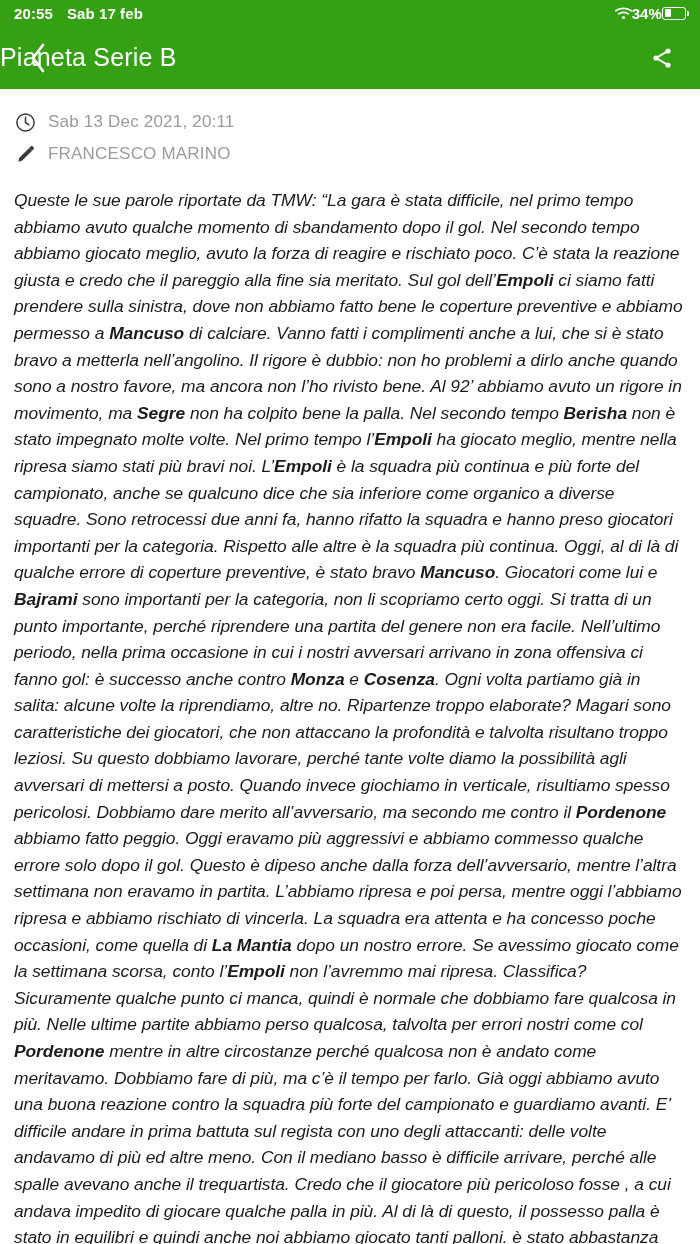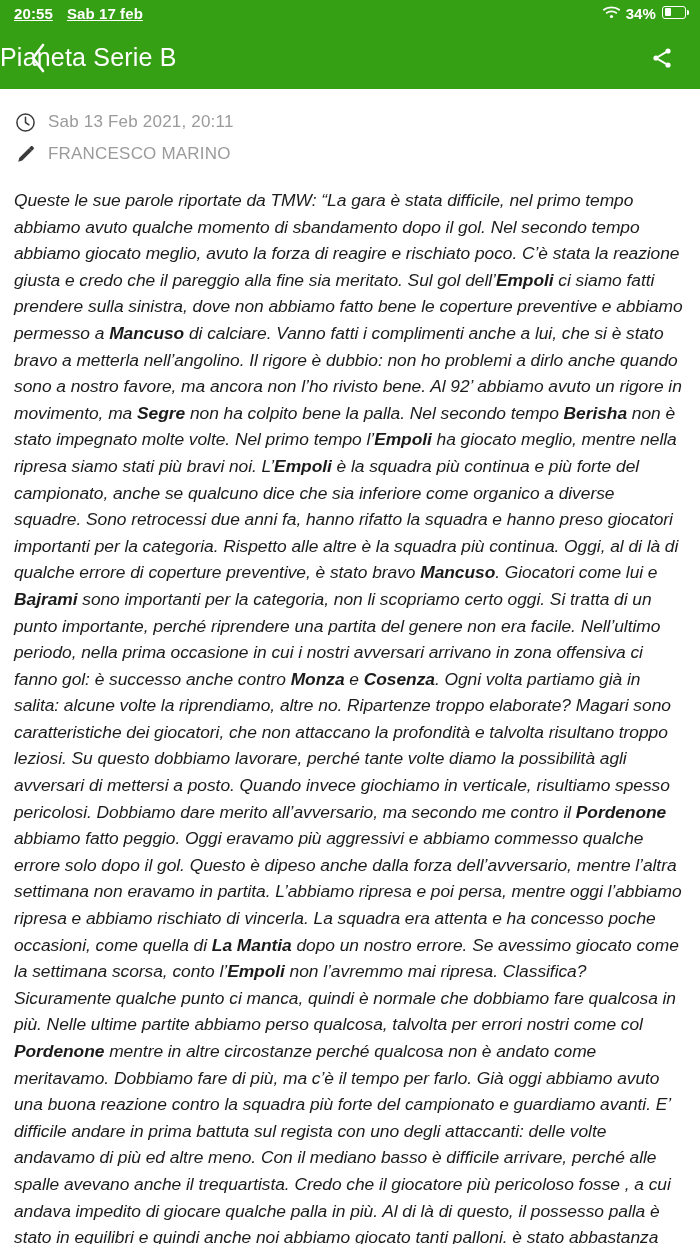--- a/index.html
+++ b/index.html
@@ -17,22 +17,22 @@
     height: 26px;
     background: #36a014;
     color: #ffffff;
     display: flex;
     align-items: center;
     padding: 0 14px;
     font-size: 15px;
     font-weight: 600;
     letter-spacing: .1px;
   }
-  #status-left { display: flex; align-items: center; gap: 14px; text-decoration: underline; }
-  #status-right { margin-left: auto; display: flex; gap: 6px; }
+  #status-left { display: flex; align-items: center; gap: 14px; }
+  #status-right { margin-left: auto; display: flex; align-items: center; }
   .sb-text { line-height: 1; }
 
   .wifi-icon { width: 17px; height: 13px; display:block; }
   .battery-shell {
     width: 24px; height: 13px;
     border: 1.7px solid #ffffff;
     border-radius: 3px;
     position: relative;
     display: flex; align-items: center;
     padding: 1.5px;
@@ -166,21 +166,21 @@
 </div>
 
 <div id="article-meta">
   <div class="meta-row">
     <span class="meta-icon">
       <svg width="21" height="21" viewBox="0 0 22 22" fill="none">
         <circle cx="11" cy="11" r="9" stroke="#3a3a3a" stroke-width="1.6"></circle>
         <path d="M11 5.6 V11 L14.6 13.4" stroke="#3a3a3a" stroke-width="1.6" stroke-linecap="round" stroke-linejoin="round"></path>
       </svg>
     </span>
-    <span class="meta-text">Sab 13 Feb 2021, 20:11</span>
+    <span class="meta-text">Sab 13 Dec 2021, 20:11</span>
   </div>
   <div class="meta-row">
     <span class="meta-icon">
       <svg width="21" height="21" viewBox="0 0 22 22" fill="none">
         <path d="M3.4 18.6 L4.6 14.4 L14.6 4.4 L17.6 7.4 L7.6 17.4 Z" fill="#3a3a3a"></path>
         <path d="M14.6 4.4 L16.4 2.6 C17 2 17.9 2 18.5 2.6 L19.4 3.5 C20 4.1 20 5 19.4 5.6 L17.6 7.4 Z" fill="#3a3a3a"></path>
       </svg>
     </span>
     <span class="meta-text">FRANCESCO MARINO</span>
   </div>

